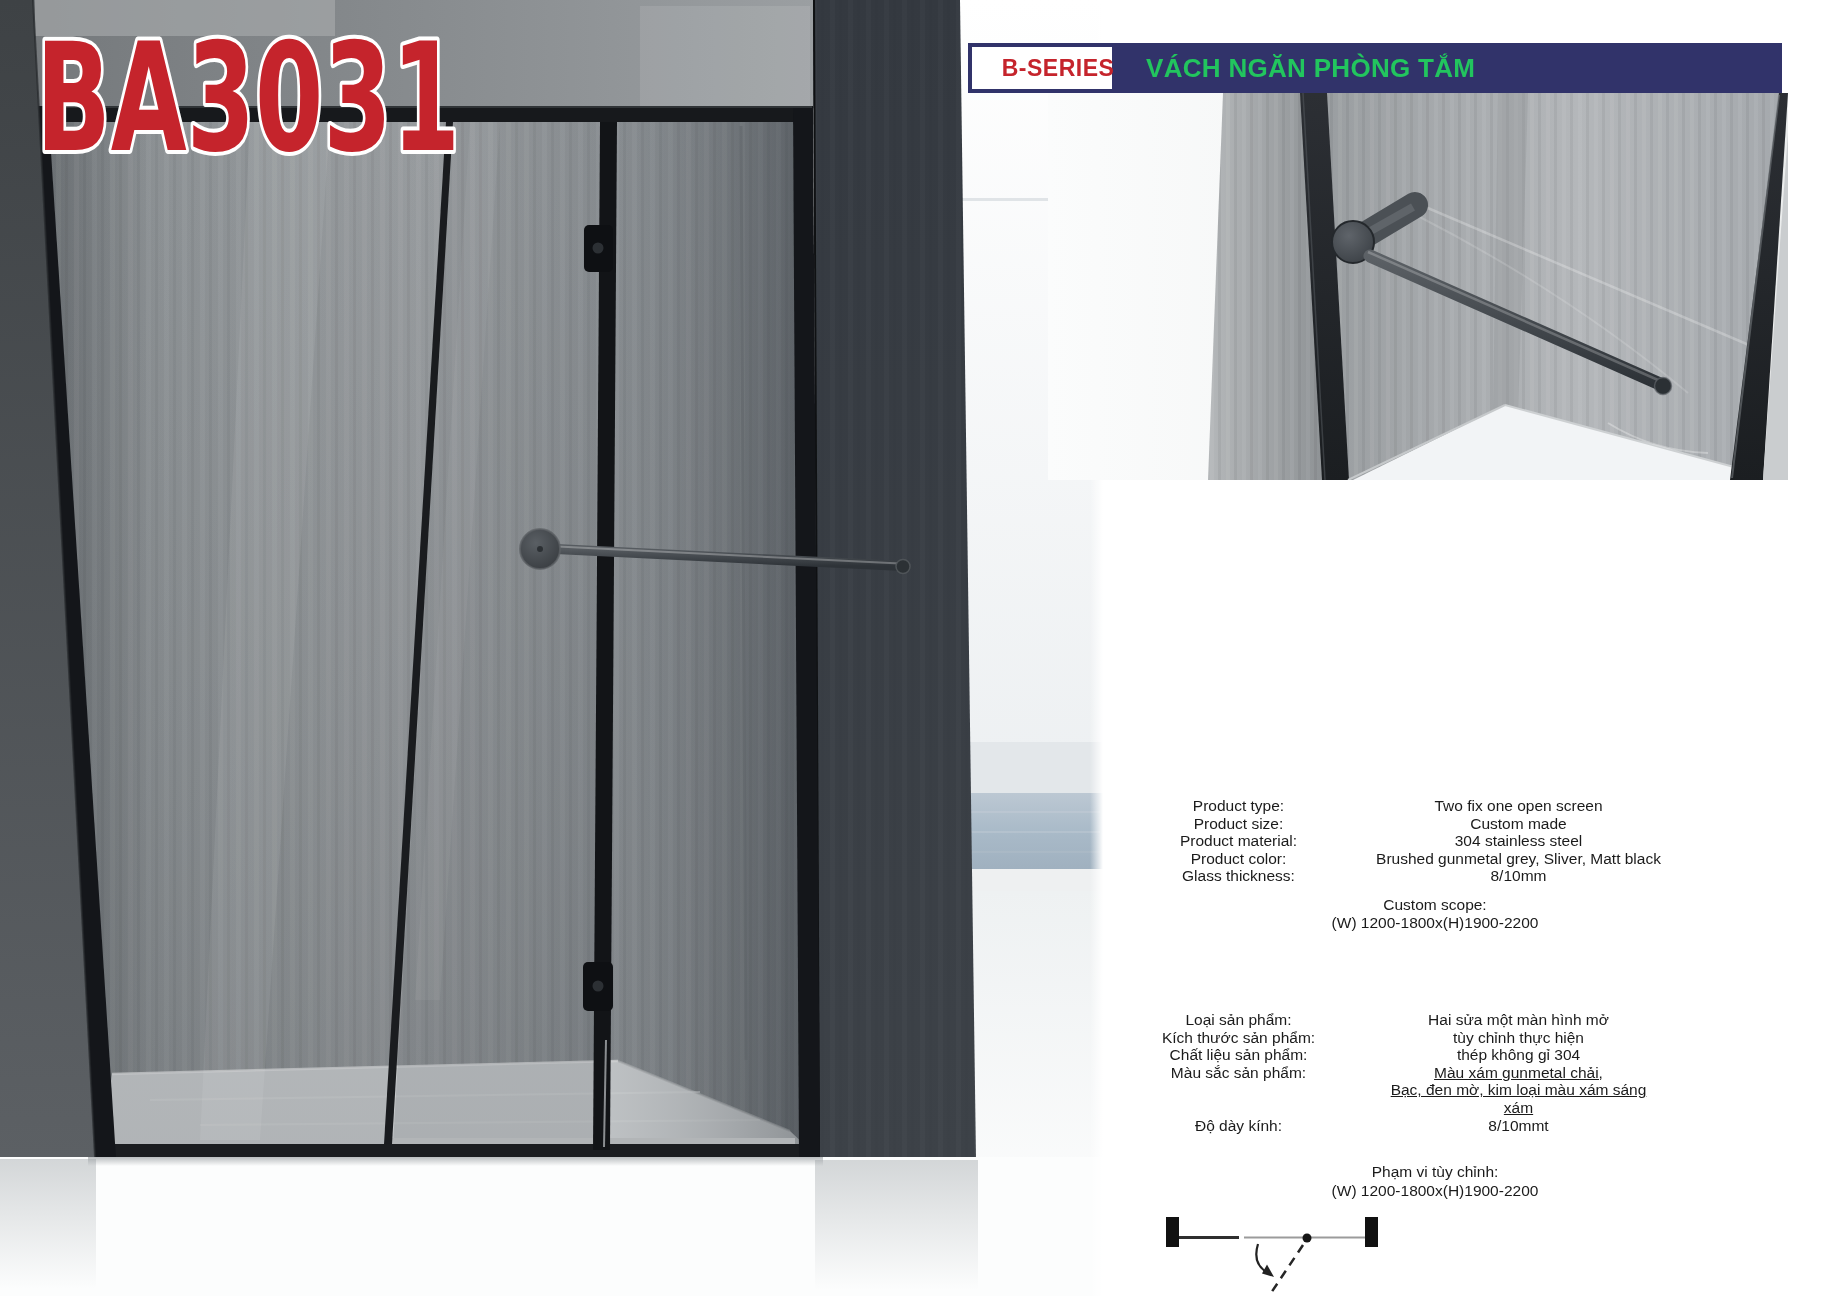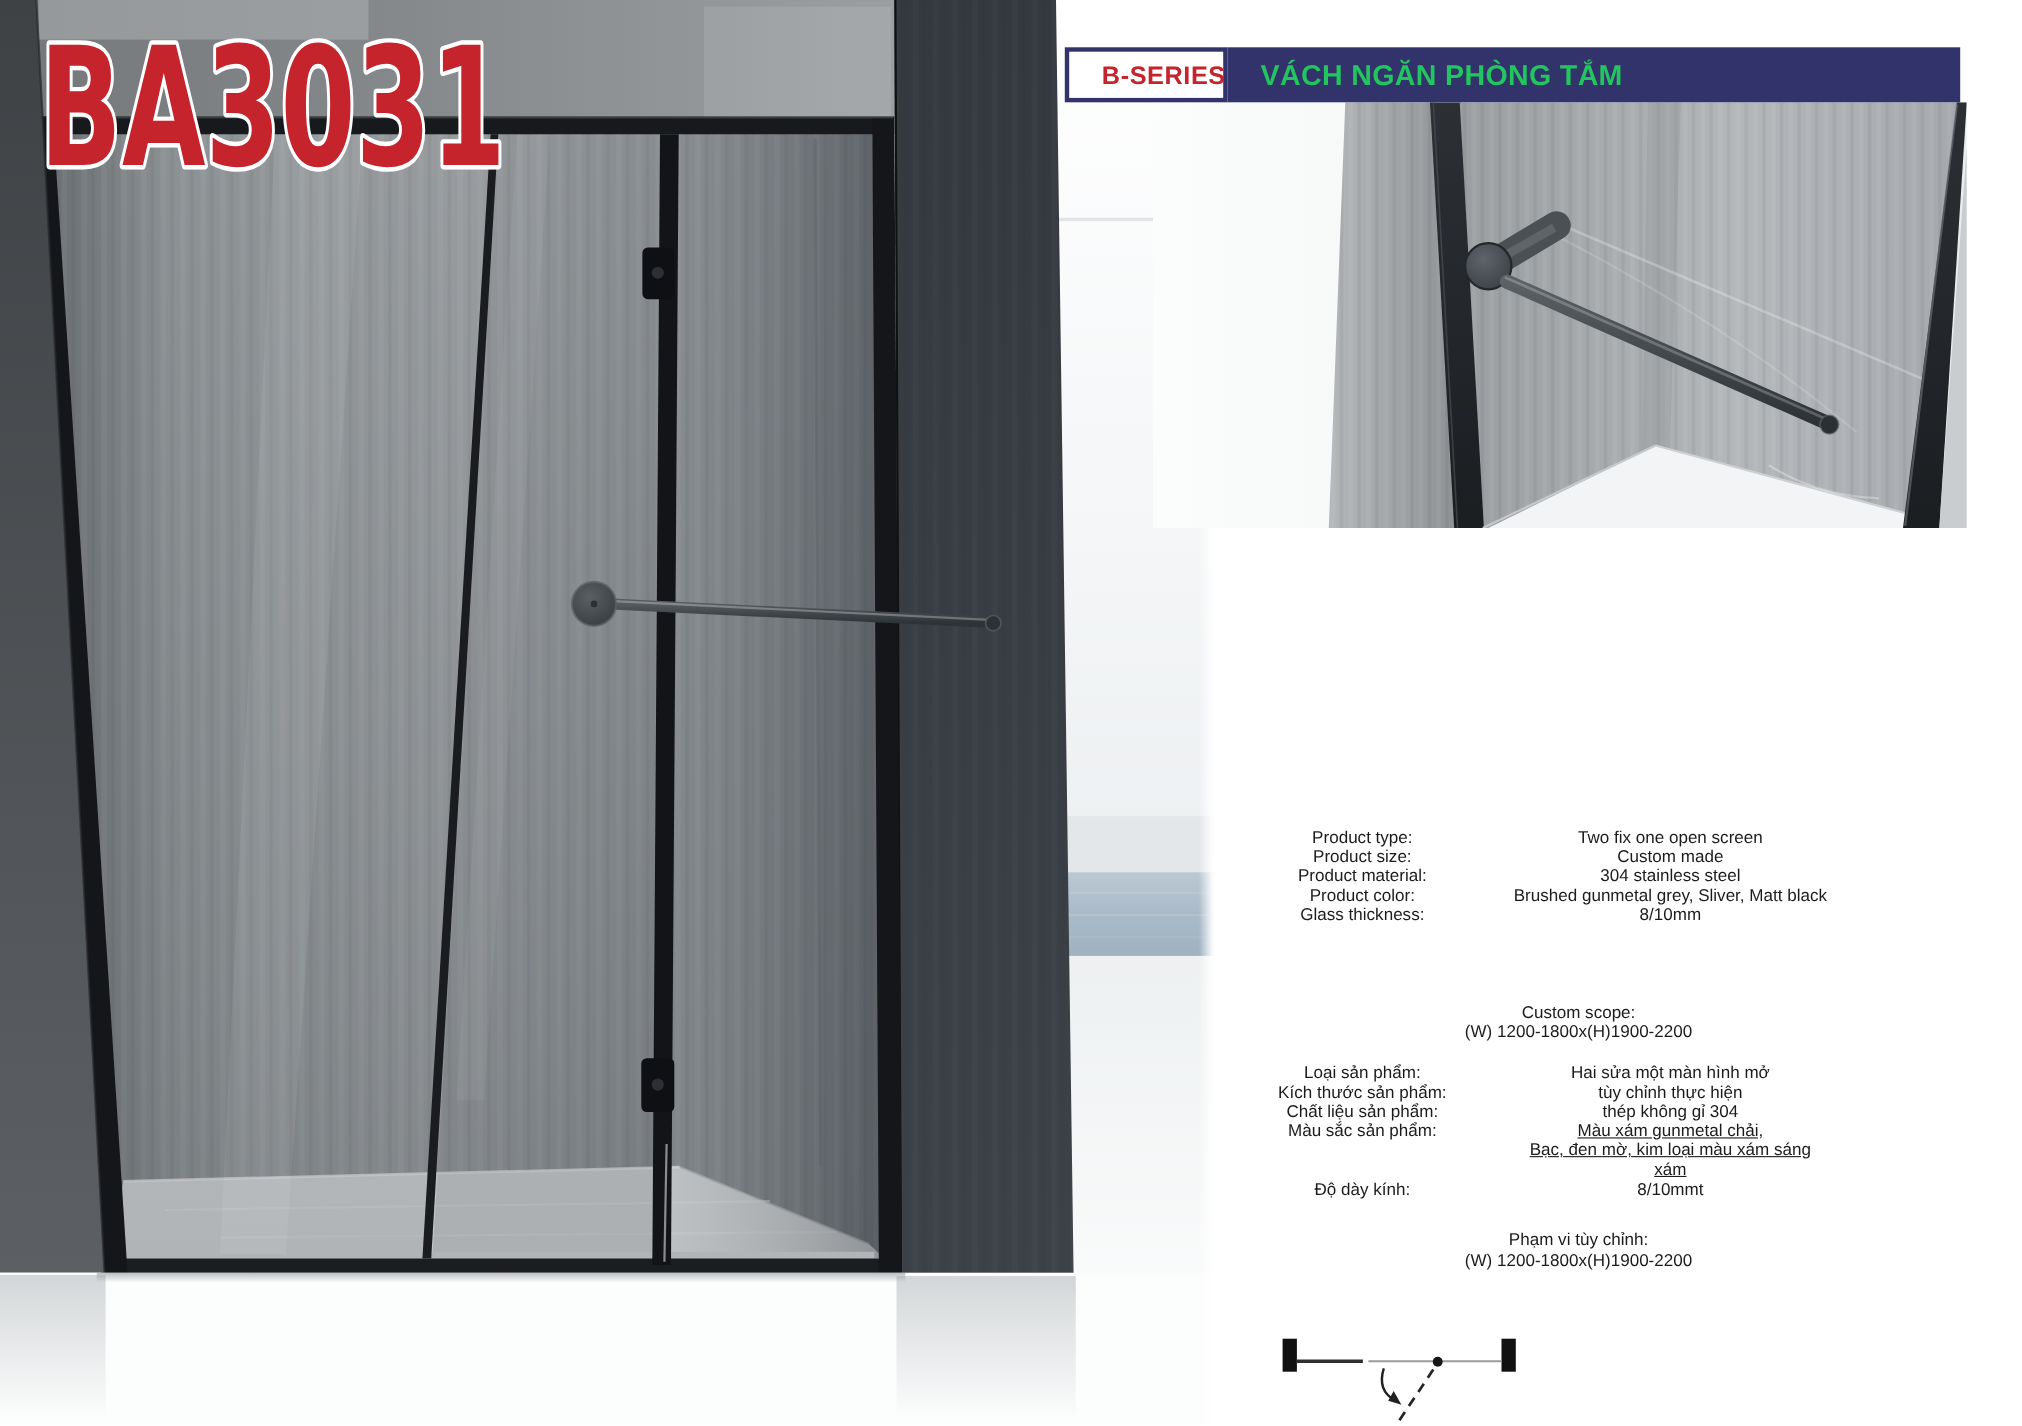--- a/index.html
+++ b/index.html
@@ -8,26 +8,26 @@
   .abs{position:absolute;}
   
   .badge-box{left:968px;top:43px;width:148px;height:50px;border:4px solid #31336a;background:#ffffff;
              box-sizing:border-box;display:flex;align-items:center;justify-content:center;}
   .badge-label{color:#c5242c;font-weight:bold;font-size:23px;letter-spacing:.5px;white-space:nowrap;margin-left:32px;}
   .title-bar{left:1116px;top:43px;width:666px;height:50px;background:#31336a;display:flex;align-items:center;
              padding-left:14px;box-sizing:border-box;white-space:nowrap;}
   .title-en{color:#ffffff;font-weight:bold;font-size:26px;letter-spacing:.3px;}
   .title-vi{color:#22c55e;font-weight:bold;font-size:26px;margin-left:16px;letter-spacing:.3px;}
   
-  .spec{left:1155px;width:560px;color:#1b1b1b;font-size:15.5px;line-height:17.6px;}
+  .spec{left:1155px;width:560px;color:#1b1b1b;font-size:15.5px;line-height:17.6px;margin-top:44px;}
   .grid{display:grid;grid-template-columns:167px auto;}
   .lbl,.val{white-space:nowrap;}
   .vline{display:block;white-space:nowrap;text-decoration:underline;}
   #specs-en{top:753px;}
-  #scope-en{top:912px;line-height:18px;}
+  #scope-en{top:852px;line-height:18px;}
   #specs-vi{top:967px;}
   #scope-vi{top:1119px;line-height:18.5px;}
 </style>
 </head>
 <body>
 
 <div class="page">
 
   <svg class="abs" style="left:0;top:0" width="1103" height="1296" viewBox="0 0 1103 1296">
     <defs>

